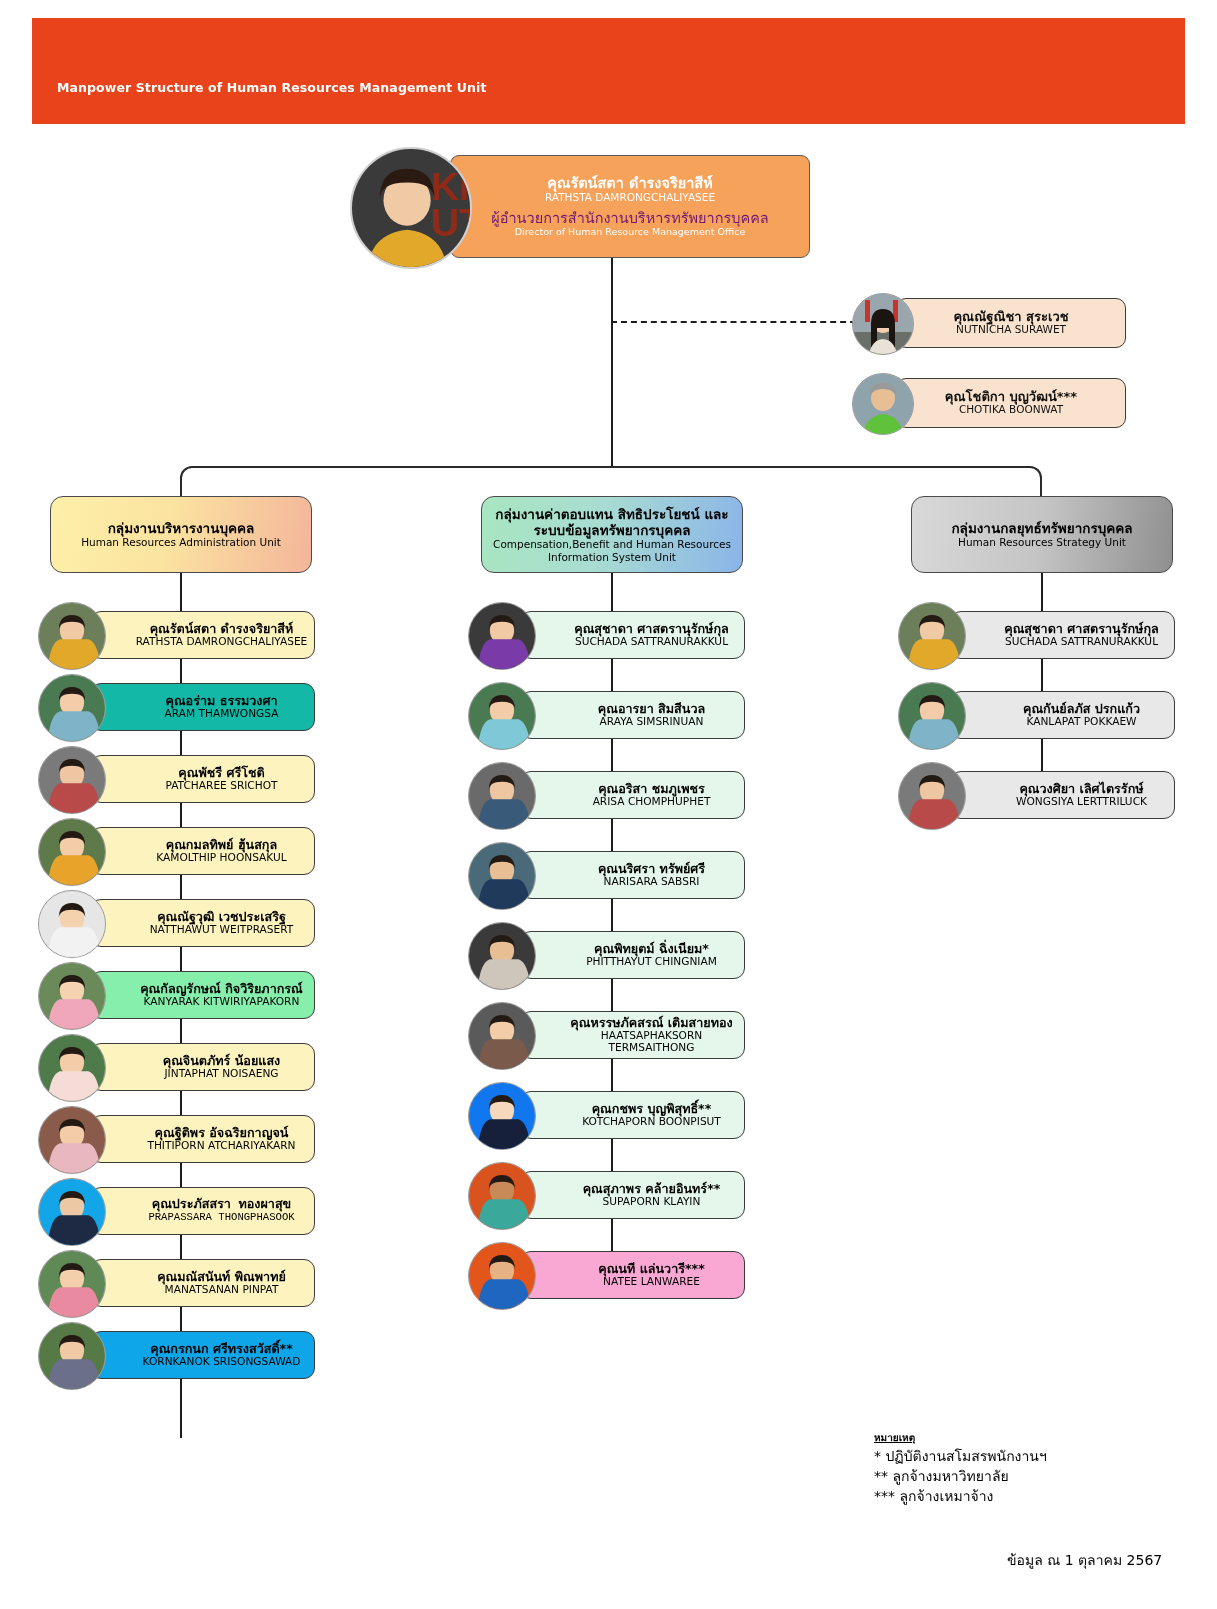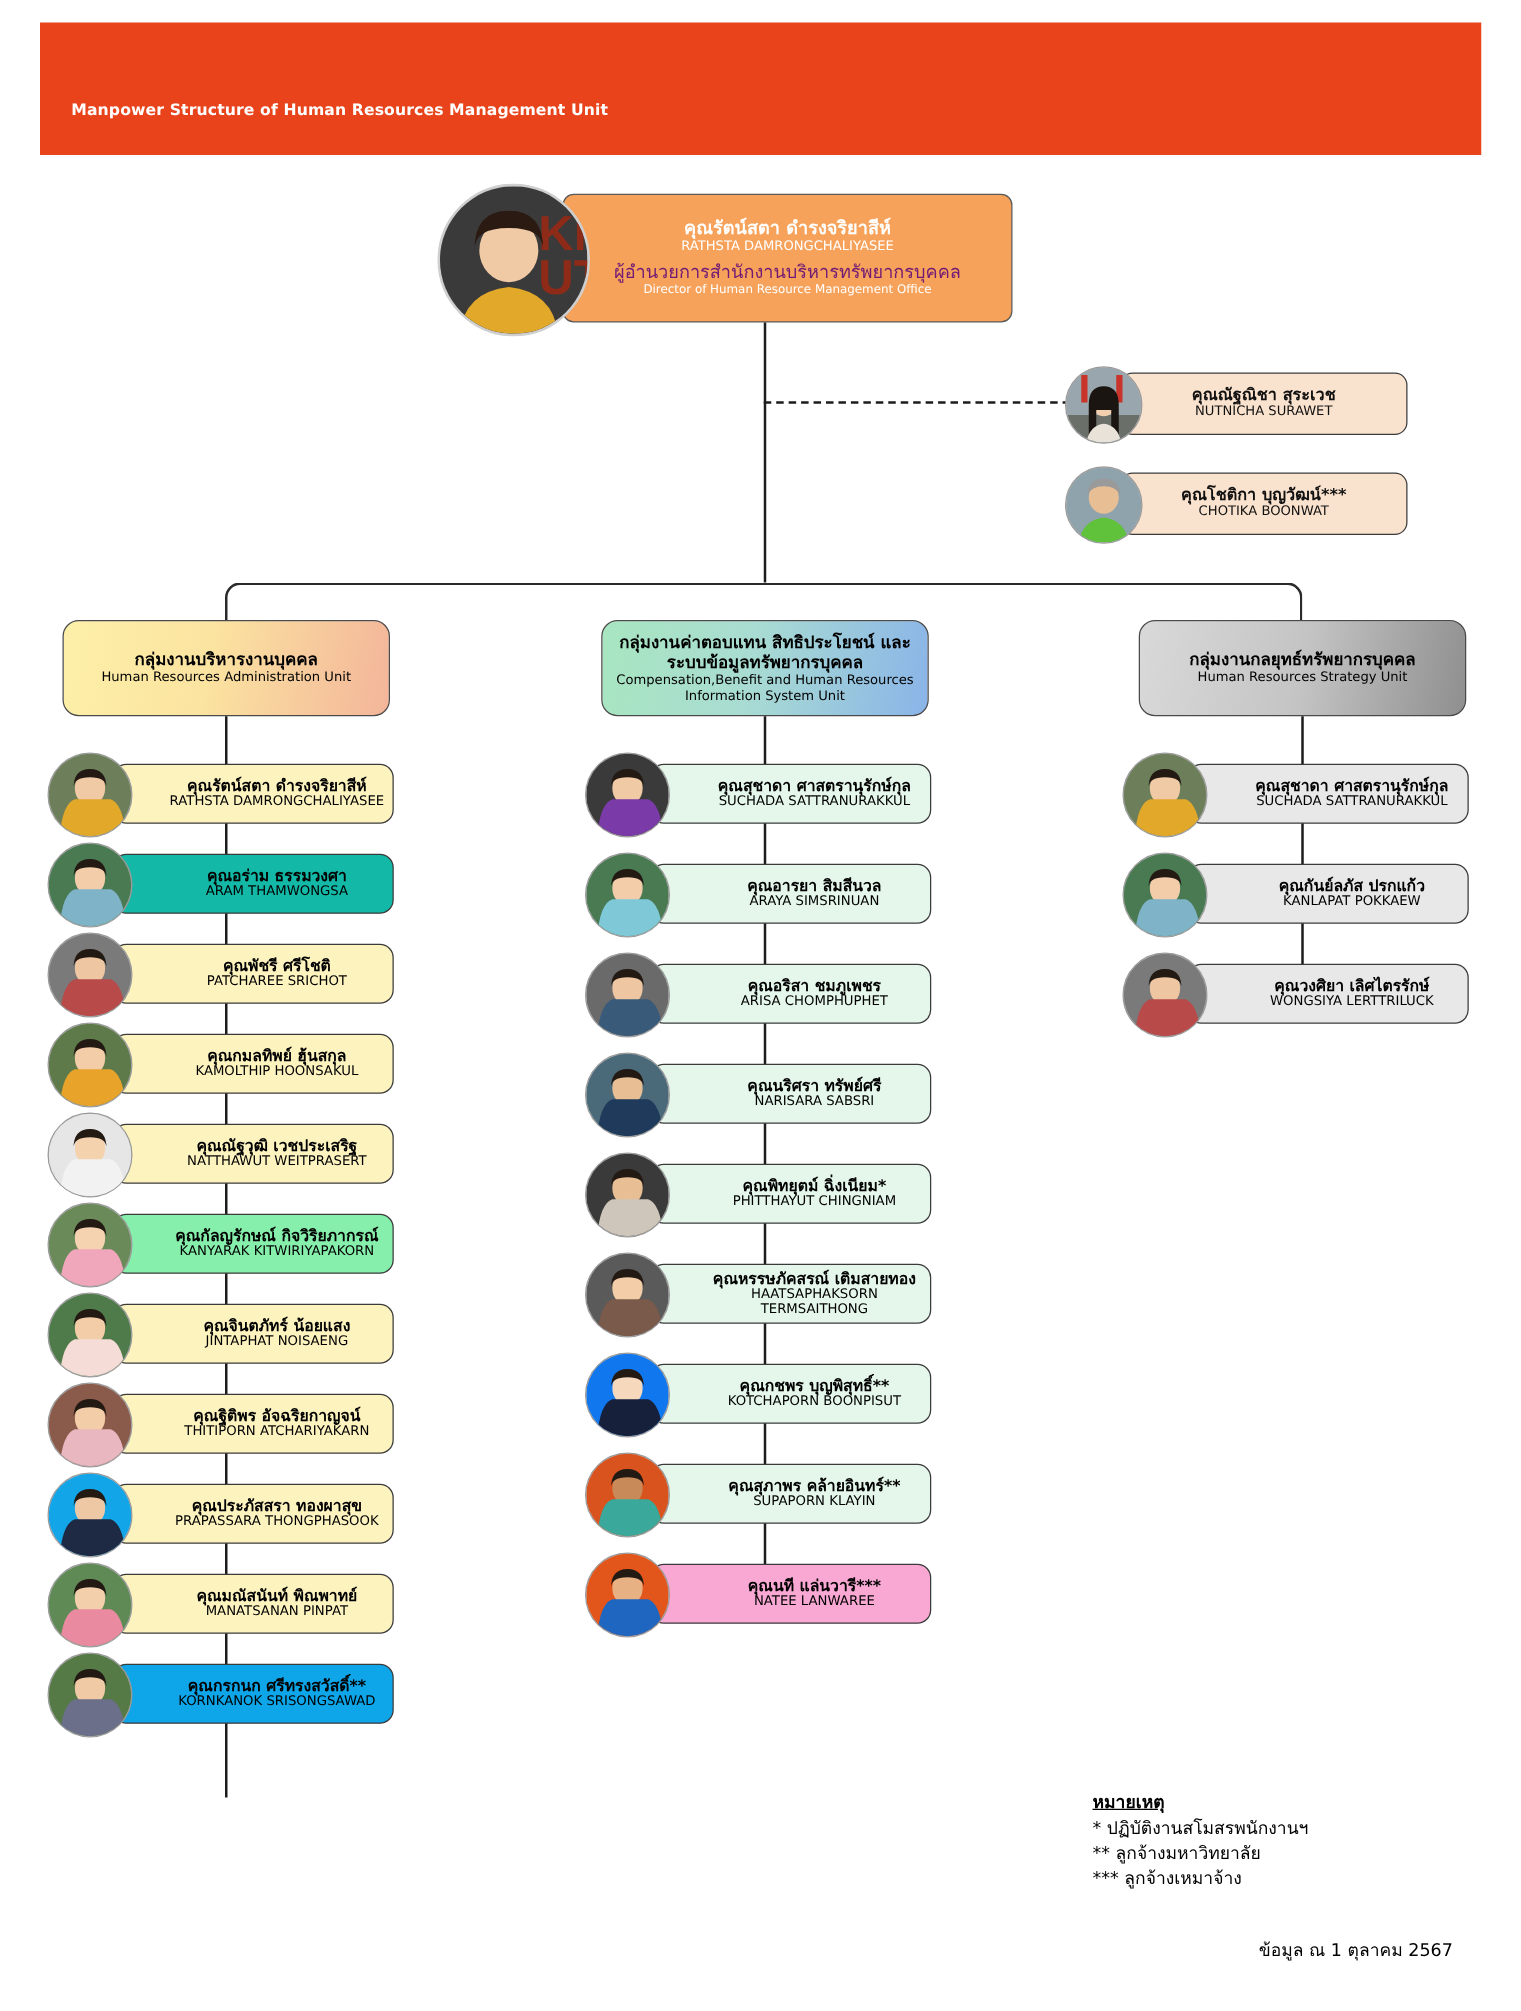--- a/index.html
+++ b/index.html
@@ -102,21 +102,21 @@
     border-left:2px solid #2a2a2a;
     border-right:2px solid #2a2a2a;
     border-top-left-radius:12px;
     border-top-right-radius:12px;
     box-sizing:border-box;
   }
 
   
   .notes{position:absolute;left:874px;top:1430px;}
   .notes .n-title{
-    font-size:14px;font-weight:bold;color:#000;
+    font-size:10px;font-weight:bold;color:#000;
     text-decoration:underline;margin-bottom:2px;
   }
   .notes .n-line{font-size:14px;color:#000;line-height:1.42;}
   .asof{position:absolute;left:1007px;top:1549px;font-size:14px;color:#000;}
 </style>
 </head>
 <body>
 
 <div class="page">
 
@@ -324,21 +324,21 @@
           <svg class="ph" viewBox="0 0 60 60" preserveAspectRatio="xMidYMid slice">
             <rect width="60" height="60" fill="#8a5a4a"></rect>
             <ellipse cx="30" cy="25" rx="11" ry="12.5" fill="#f2cda8"></ellipse>
             <path d="M18 25 q0-14 12-14 q12 0 12 14 q0-8-12-8 q-12 0-12 8z" fill="#241a14"></path>
             <path d="M19 33 q-9 3 -11 27 l24 0 l24 0 q-2-24 -11-27 z" fill="#e9b7c0"></path>
           </svg>
         </div>
       </div>
       <div class="hline" style="left: 180px; top: 1131px; width: 0px;"></div>
       <div class="node member" style="left: 90px; top: 1187px;">
-        <div class="box" style="width: 225px; height: 48px; background: rgb(253, 243, 191); padding-left: 38px;">
+        <div class="box" style="width: 225px; height: 48px; background: rgb(253, 243, 191); padding-left: 38px; font-family: Liberation Mono, monospace;">
           <div class="name-th">คุณประภัสสรา ทองผาสุข</div>
           <div class="name-en">PRAPASSARA THONGPHASOOK</div>
         </div>
         <div class="photo" style="left: -52px; top: -9px;">
           <svg class="ph" viewBox="0 0 60 60" preserveAspectRatio="xMidYMid slice">
             <rect width="60" height="60" fill="#12a5e8"></rect>
             <ellipse cx="30" cy="25" rx="11" ry="12.5" fill="#eec8a4"></ellipse>
             <path d="M18 25 q0-14 12-14 q12 0 12 14 q0-8-12-8 q-12 0-12 8z" fill="#241a14"></path>
             <path d="M19 33 q-9 3 -11 27 l24 0 l24 0 q-2-24 -11-27 z" fill="#1e2a44"></path>
           </svg>

